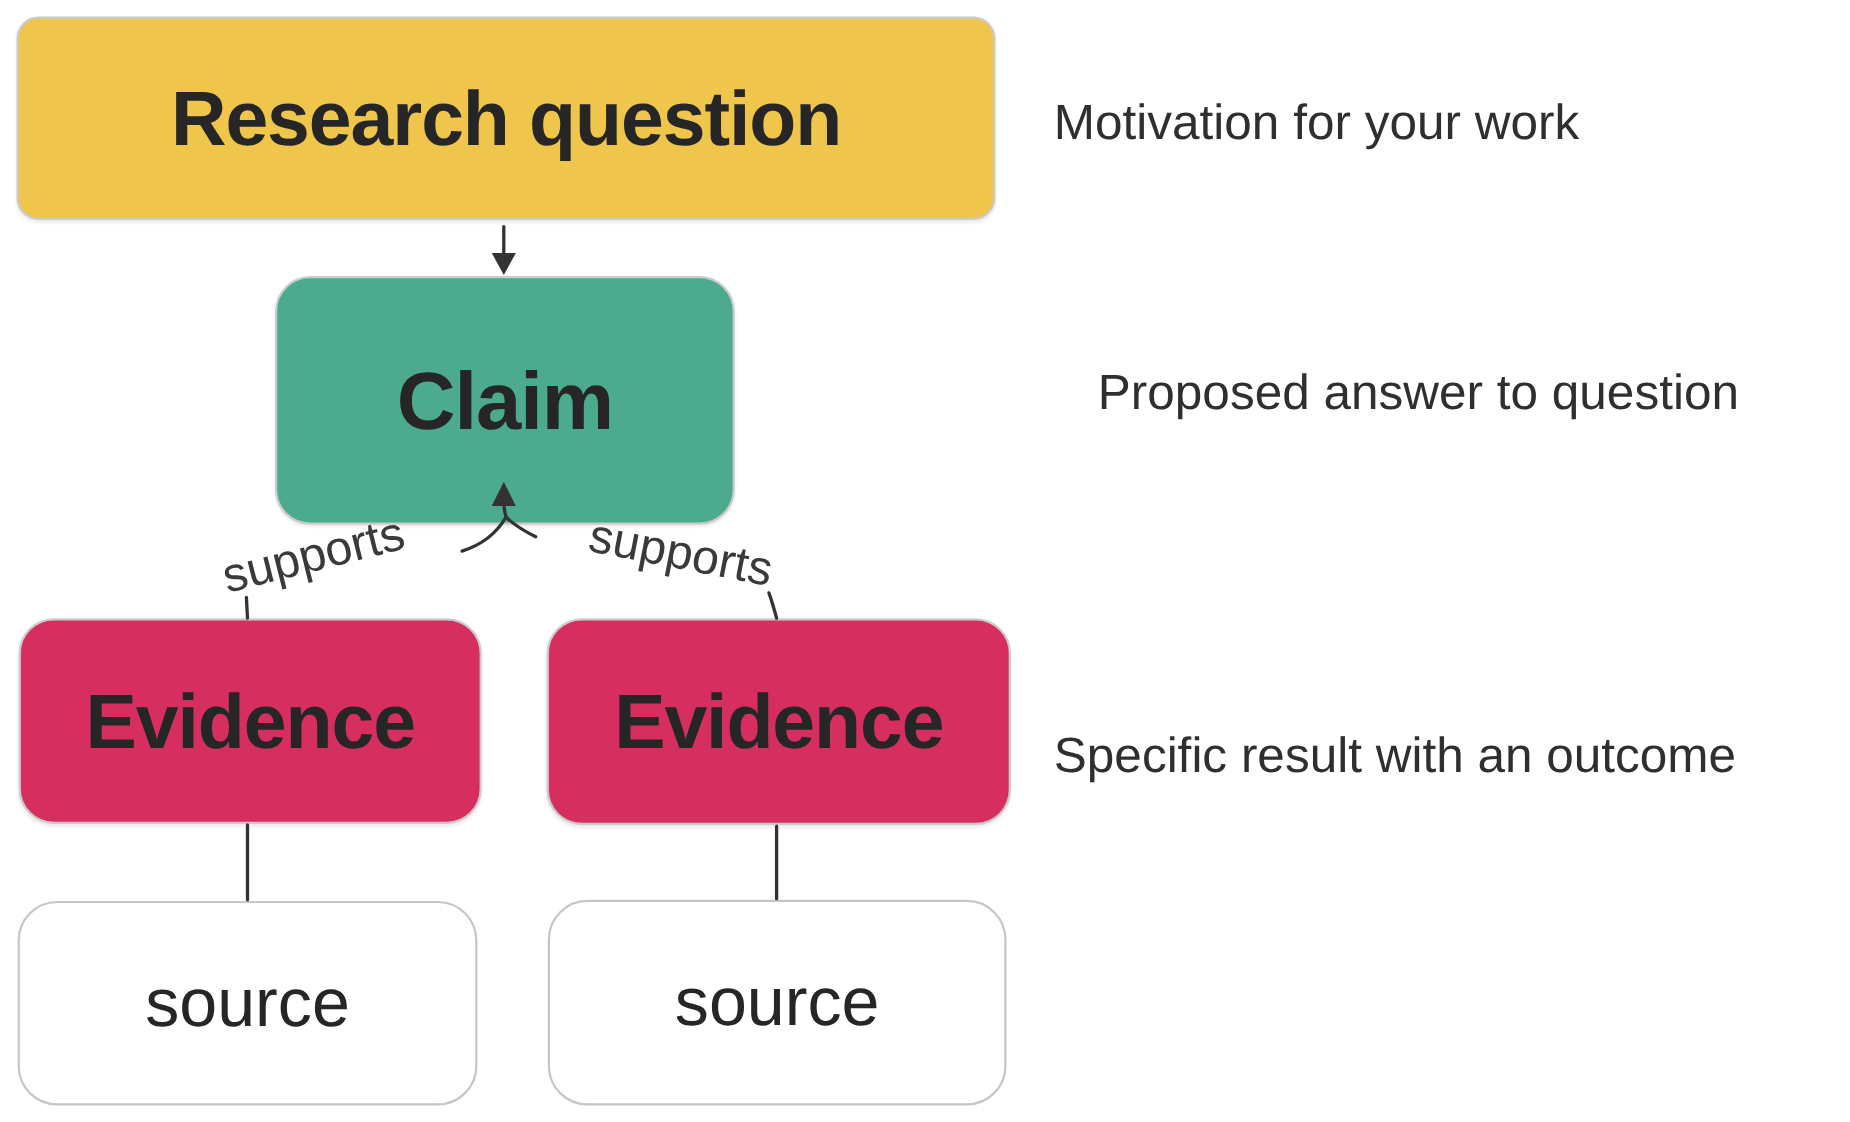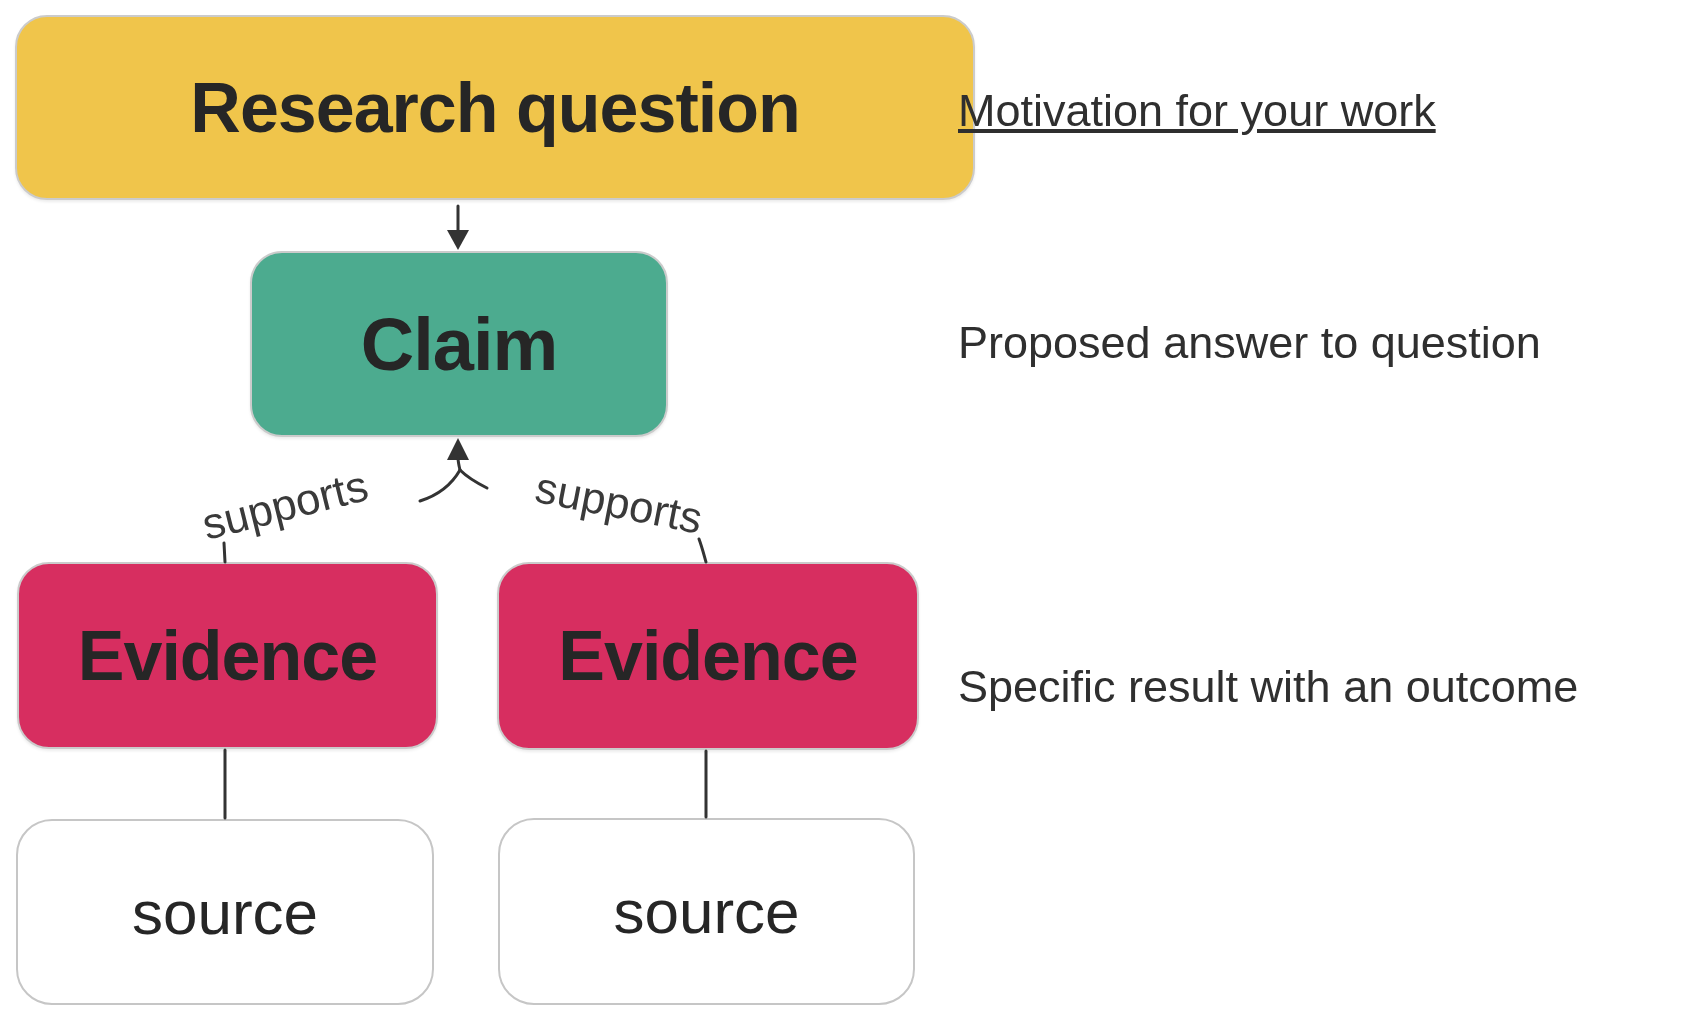--- a/index.html
+++ b/index.html
@@ -17,36 +17,36 @@
     align-items: center;
     justify-content: center;
     box-sizing: border-box;
     border: 2px solid #cbcbcb;
     border-radius: 32px;
     color: #262626;
     text-align: center;
     box-shadow: 0 2px 3px rgba(0,0,0,0.08);
   }
   .node-label-bold { font-weight: bold; letter-spacing: -1px; }
-  .rq    { left: 15px;  top: 15px;  width: 960px; height: 185px; font-size: 70px; }
-  .claim { left: 250px; top: 251px; width: 418px; height: 186px; font-size: 74px; }
+  .rq    { left: 15px;  top: 15px;  width: 890px; height: 185px; font-size: 70px; border-radius: 20px; }
+  .claim { left: 250px; top: 251px; width: 418px; height: 226px; font-size: 74px; }
   .ev1   { left: 17px;  top: 562px; width: 421px; height: 187px; font-size: 70px; }
   .ev2   { left: 497px; top: 562px; width: 422px; height: 188px; font-size: 70px; }
   .src1  { left: 16px;  top: 819px; width: 418px; height: 186px; font-size: 62px; border-radius: 36px; border-color: #c6c6c6; box-shadow: none; }
   .src2  { left: 498px; top: 818px; width: 417px; height: 187px; font-size: 62px; border-radius: 36px; border-color: #c6c6c6; box-shadow: none; }
   .annotation {
     position: absolute;
     left: 958px;
     font-size: 45px;
     line-height: 1.2;
     color: #2f2f2f;
     white-space: nowrap;
   }
-  .ann-rq  { top: 84px; text-decoration: underline; }
-  .ann-cl  { top: 316px; }
+  .ann-rq  { top: 84px; }
+  .ann-cl  { top: 330px; margin-left: 40px; }
   .ann-ev  { top: 614px; margin-top: 46px; }
   .ann-src { top: 903px; }
   .edge-label {
     position: absolute;
     font-size: 44px;
     color: #3a3a3a;
     white-space: nowrap;
     transform-origin: center center;
   }
   .sup-left  { left: 285px; top: 505px; transform: translate(-50%,-50%) rotate(-14deg); }

